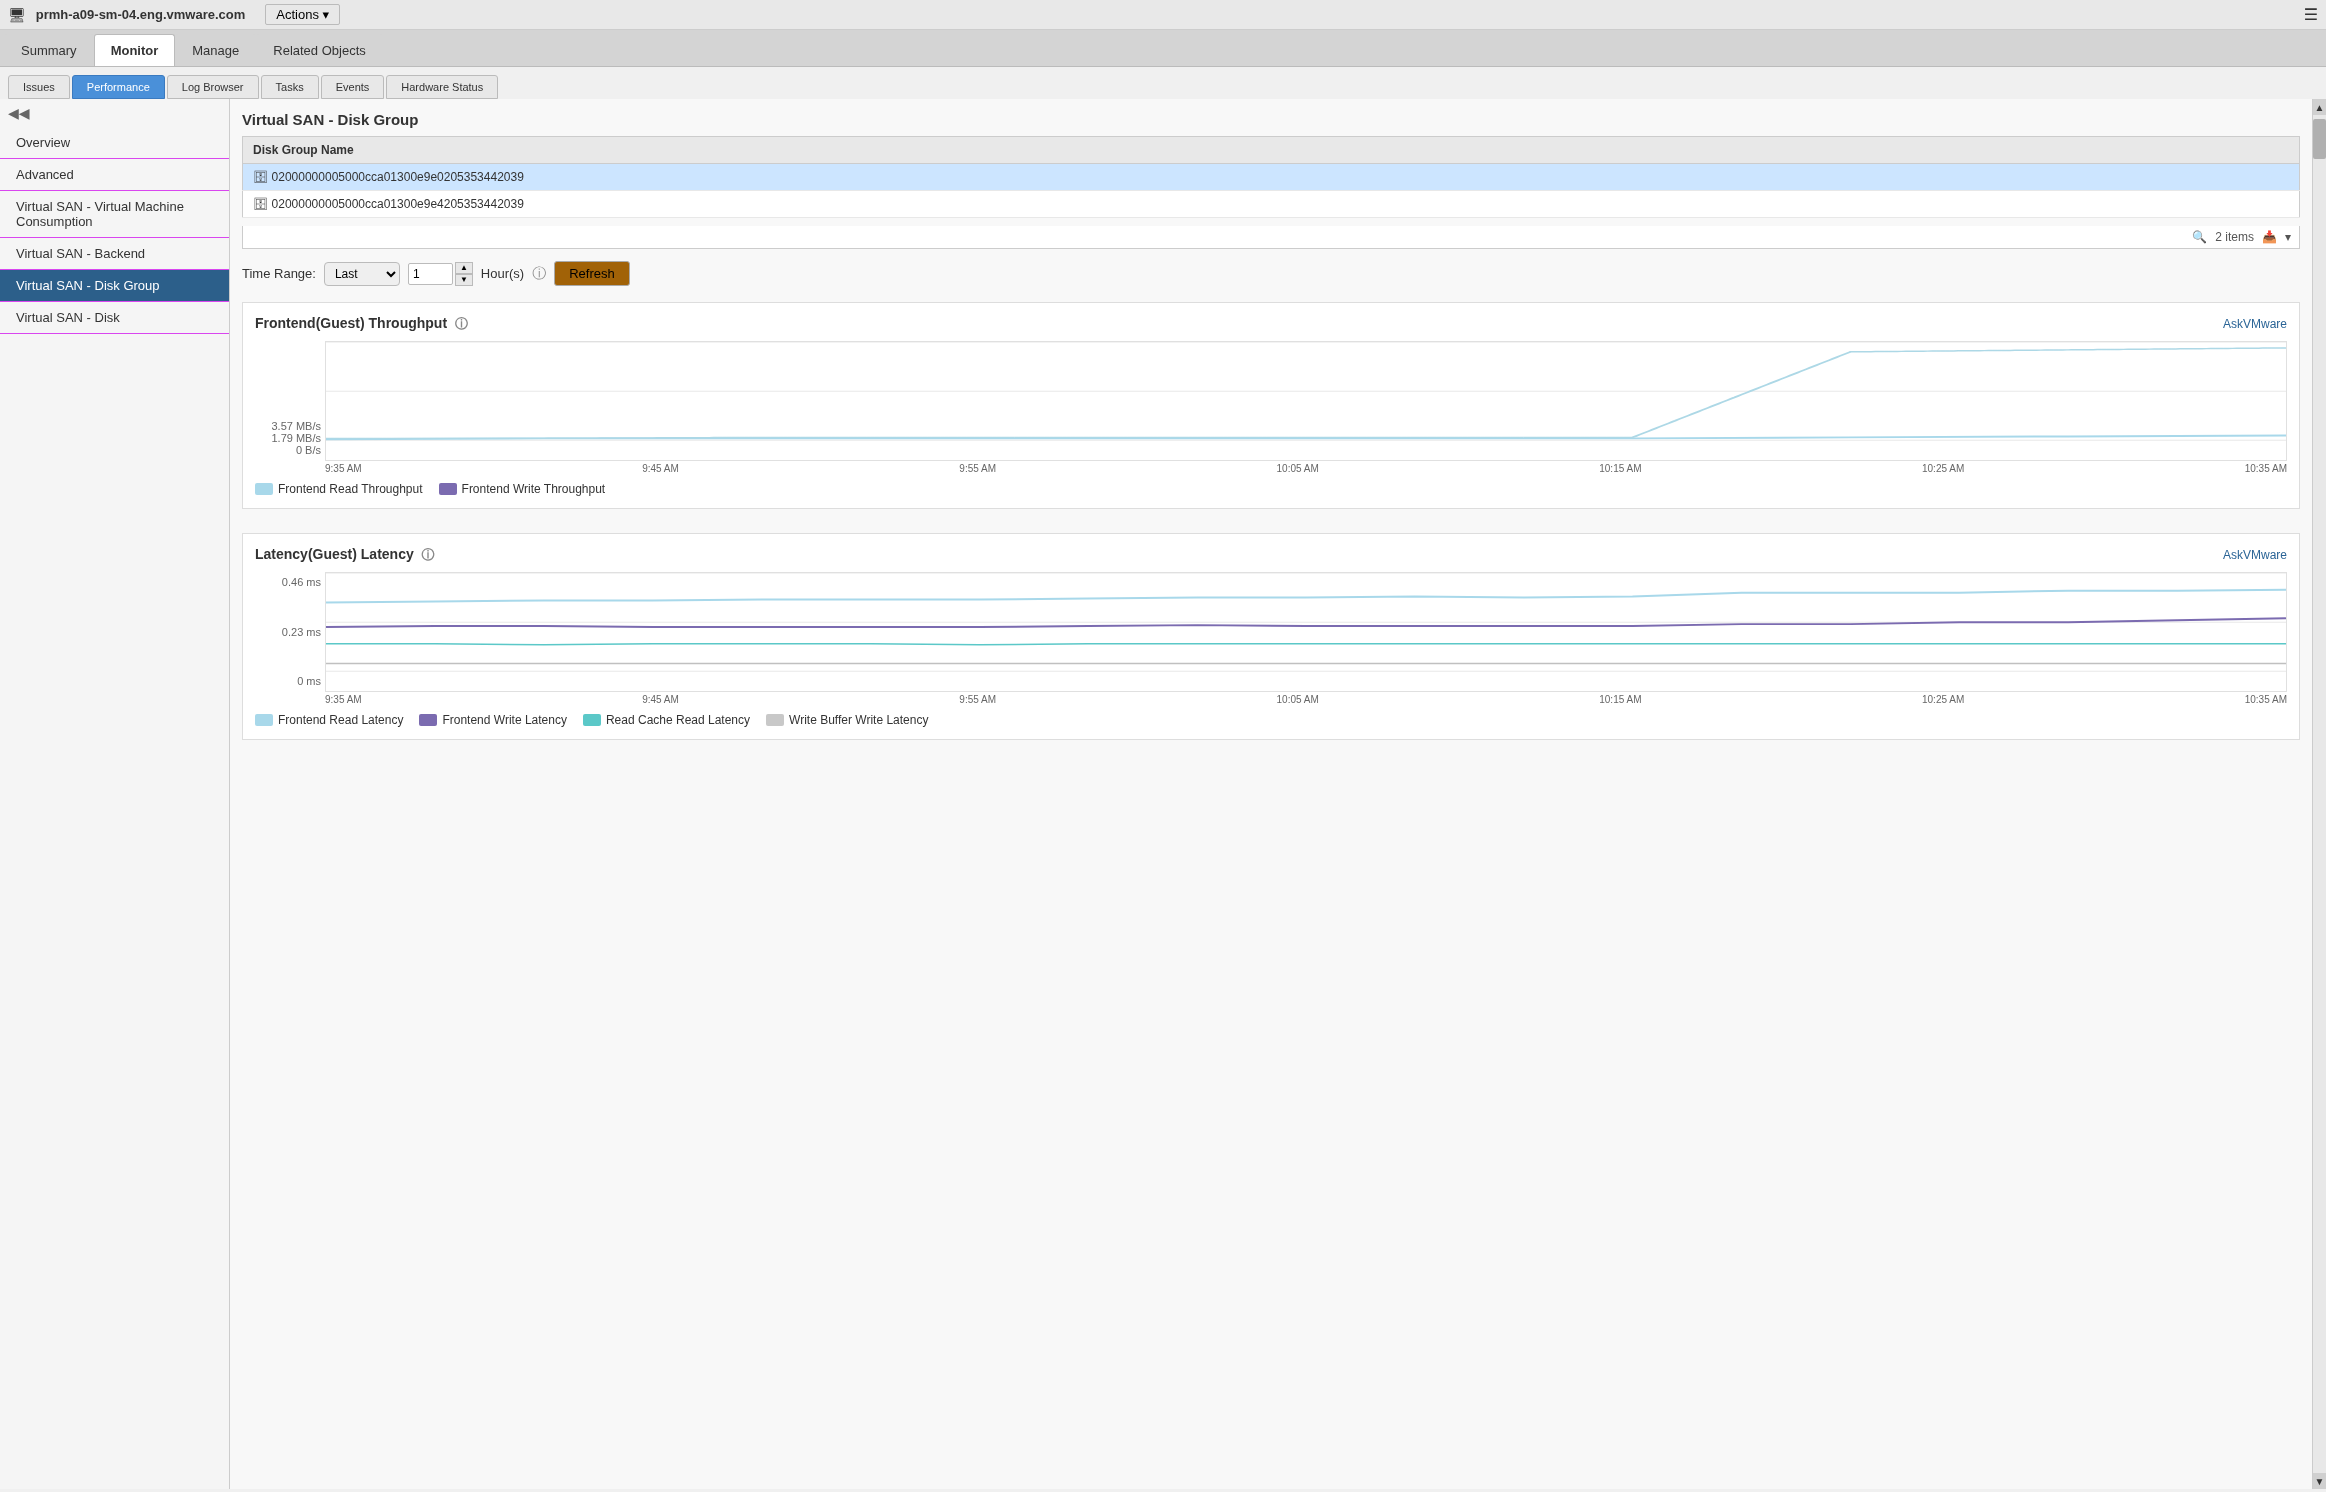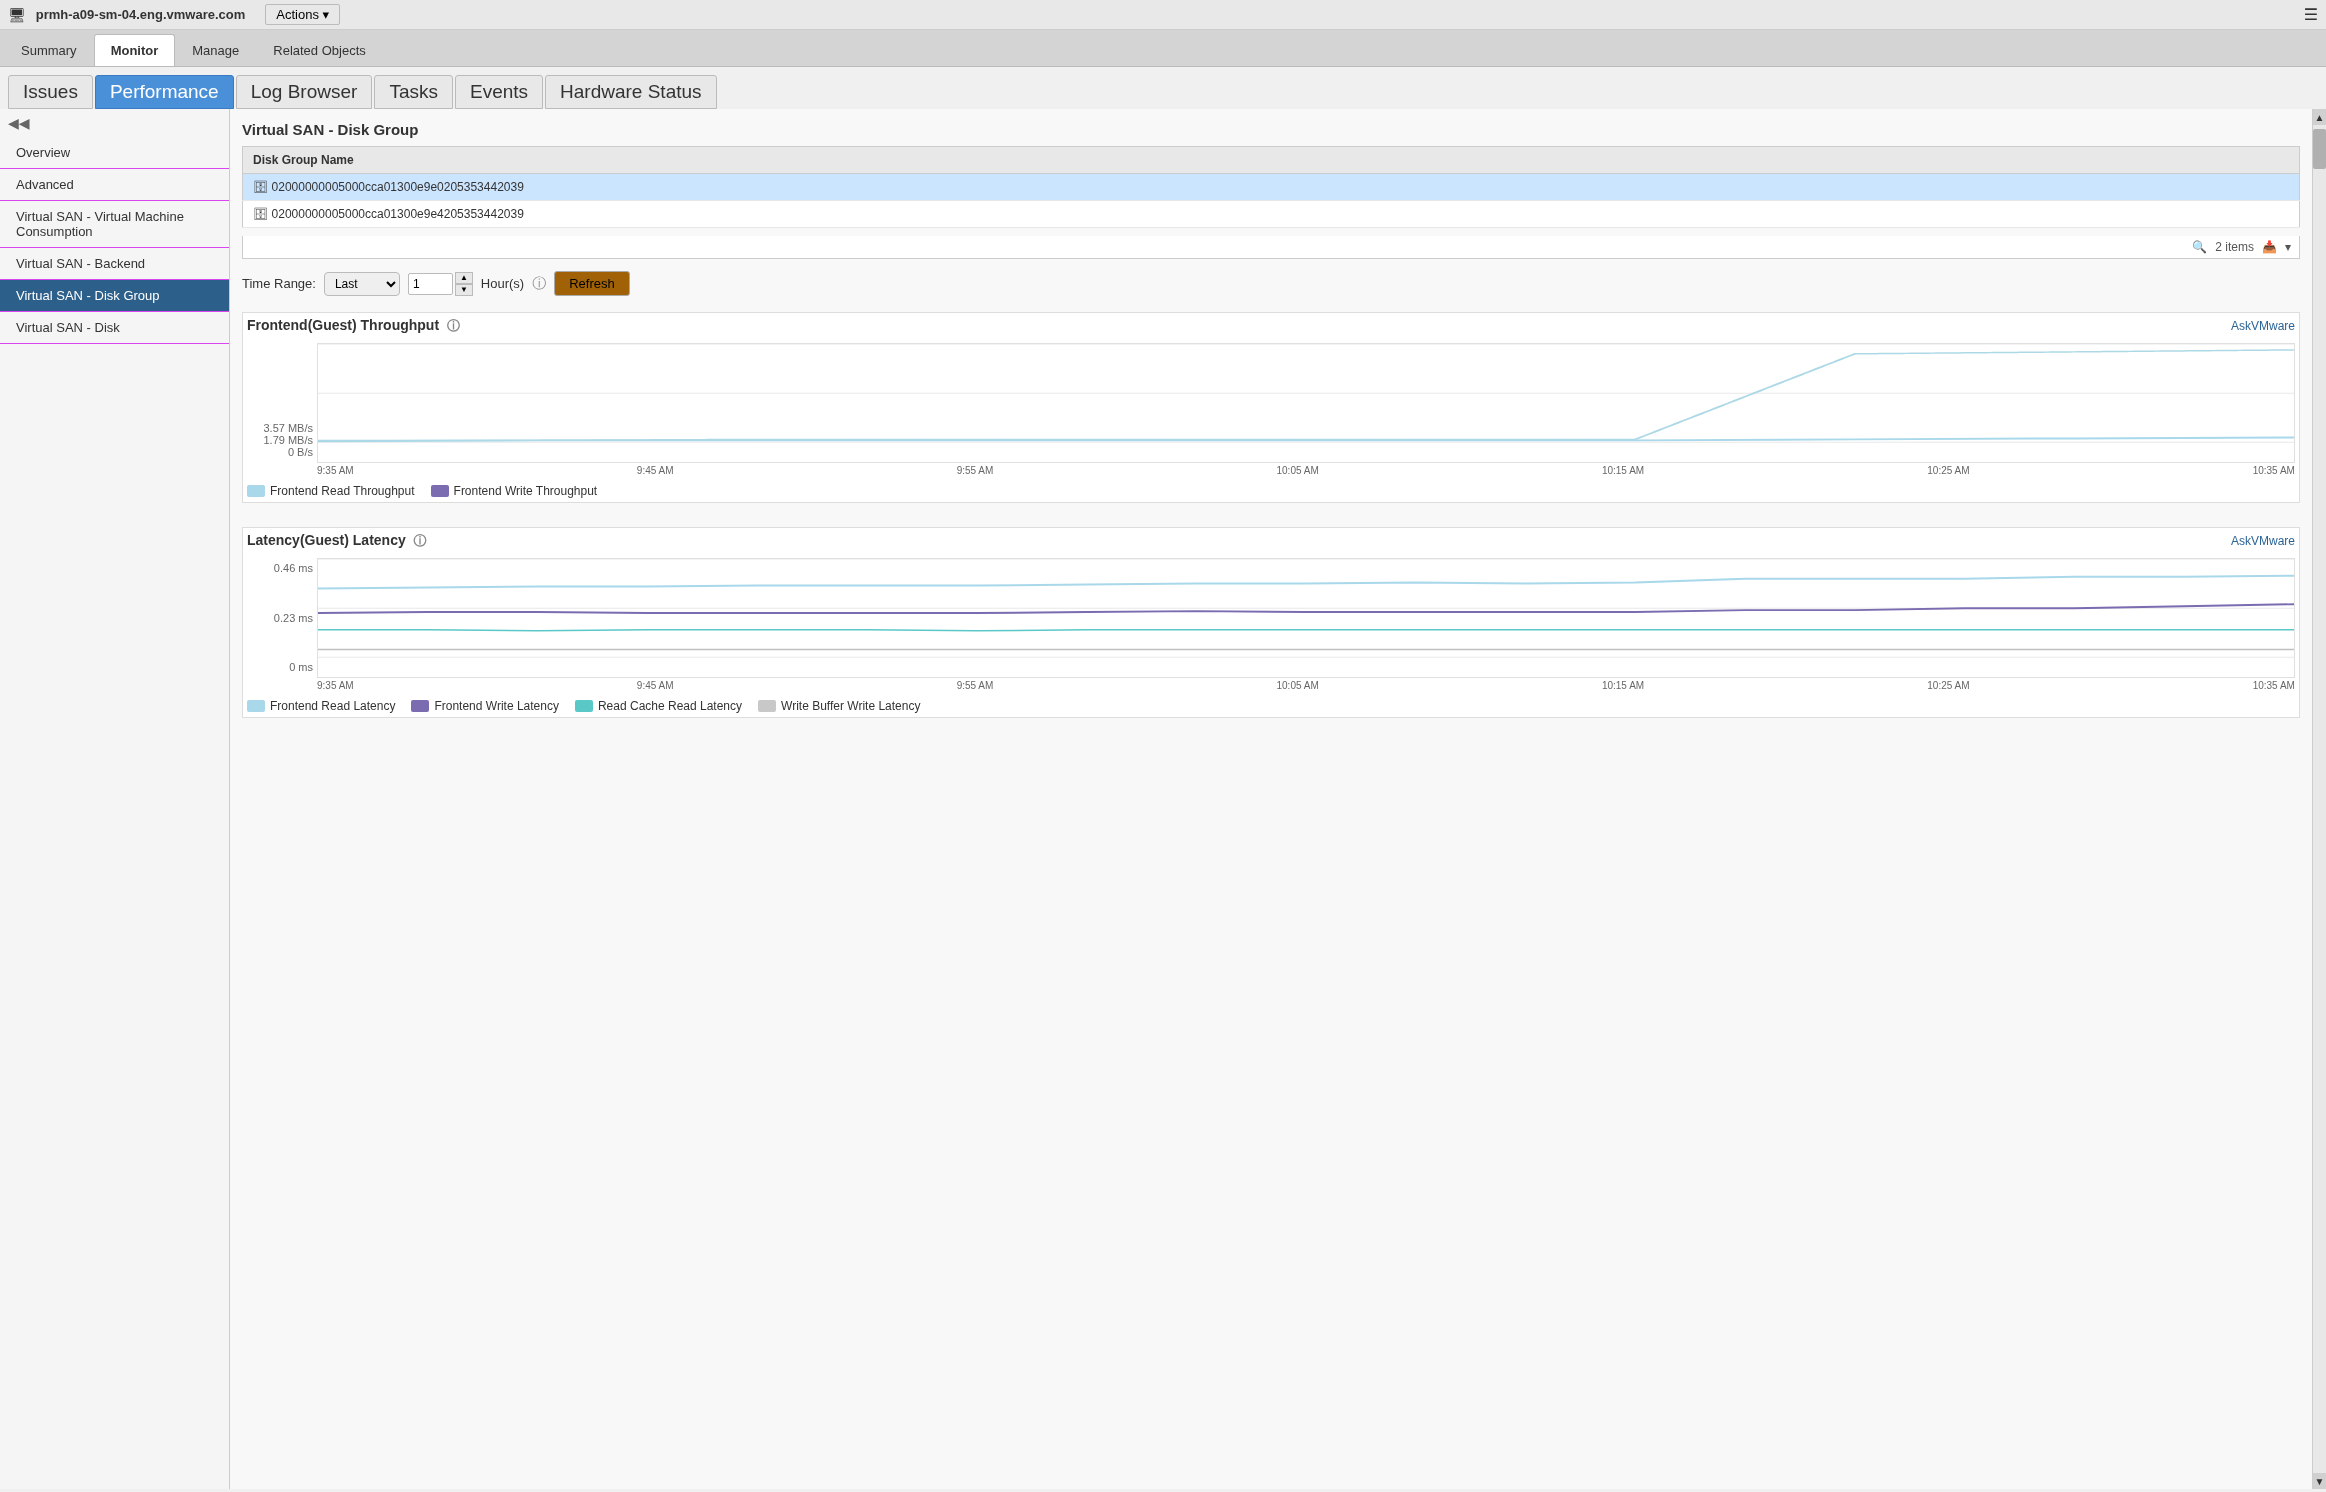--- a/index.html
+++ b/index.html
@@ -21,21 +21,21 @@
     .main-tabs .tab {
       padding: 8px 16px; cursor: pointer; font-size: 13px; border: 1px solid transparent;
       border-bottom: none; margin-top: 4px; background: #d4d4d4; border-radius: 3px 3px 0 0;
     }
     .main-tabs .tab.active { background: #fff; border-color: #bbb; font-weight: bold; }
 
     .content-area { background: #f0f0f0; display: flex; flex-direction: column; height: calc(100vh - 70px); }
 
     .sub-tabs { display: flex; padding: 8px 8px 0; background: #f0f0f0; gap: 2px; }
     .sub-tabs .stab {
-      padding: 5px 14px; cursor: pointer; font-size: 19px;
+      padding: 5px 14px; cursor: pointer; font-size: 11px;
       border: 1px solid #bbb; background: #e8e8e8; border-radius: 3px 3px 0 0;
     }
     .sub-tabs .stab.active { background: #4a90d9; color: #fff; border-color: #3a7ac0; }
 
     .main-content { display: flex; flex: 1; overflow: hidden; }
 
     .sidebar {
       width: 230px; background: #f5f5f5; border-right: 1px solid #ccc;
       overflow-y: auto; flex-shrink: 0;
     }
@@ -73,21 +73,21 @@
       padding: 3px 6px; border: 1px solid #bbb; border-radius: 4px; font-size: 12px;
     }
     .time-range-bar .num-input { width: 45px; padding: 3px 4px; border: 1px solid #bbb; border-radius: 2px; font-size: 12px; }
     .time-range-bar .unit-label { font-size: 13px; }
     .time-range-bar .info-icon { color: #888; font-size: 14px; cursor: pointer; }
     .refresh-btn {
       padding: 4px 14px; background: #a16207; border: 1px solid #aaa;
       border-radius: 3px; cursor: pointer; font-size: 13px;
     }
 
-    .chart-section { margin-bottom: 24px; background: #fff; border: 1px solid #ddd; padding: 4px; }
+    .chart-section { margin-bottom: 24px; background: #fff; border: 1px solid #ddd; padding: 12px; }
     .chart-header { display: flex; align-items: center; justify-content: space-between; margin-bottom: 8px; }
     .chart-title { font-size: 14px; font-weight: bold; }
     .chart-title .info-icon { color: #888; font-size: 13px; margin-left: 4px; cursor: pointer; }
     .ask-vmware { color: #2a6496; font-size: 12px; cursor: pointer; text-decoration: none; }
 
     .chart-legend { display: flex; gap: 16px; margin-top: 6px; flex-wrap: wrap; }
     .legend-item { display: flex; align-items: center; gap: 5px; font-size: 12px; }
     .legend-color { width: 18px; height: 12px; border-radius: 2px; }
 
     .scrollbar-v {

